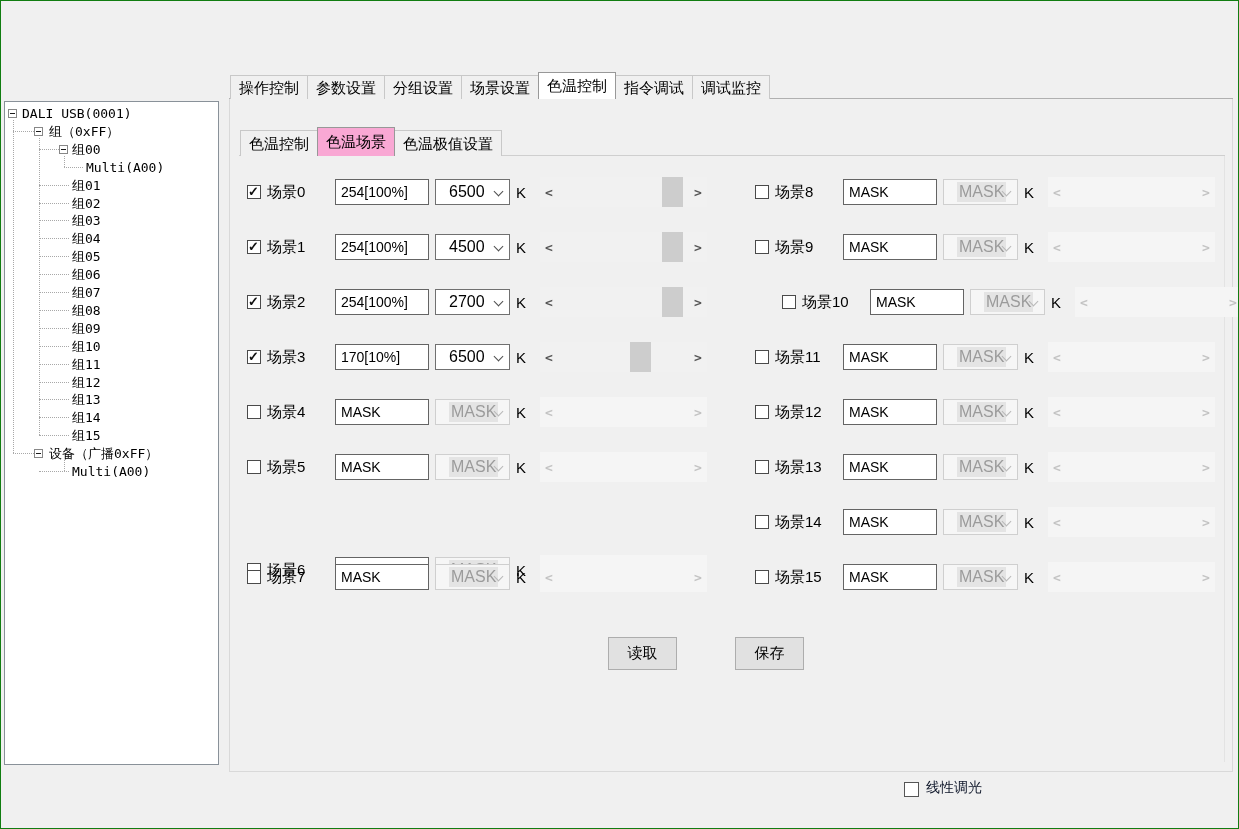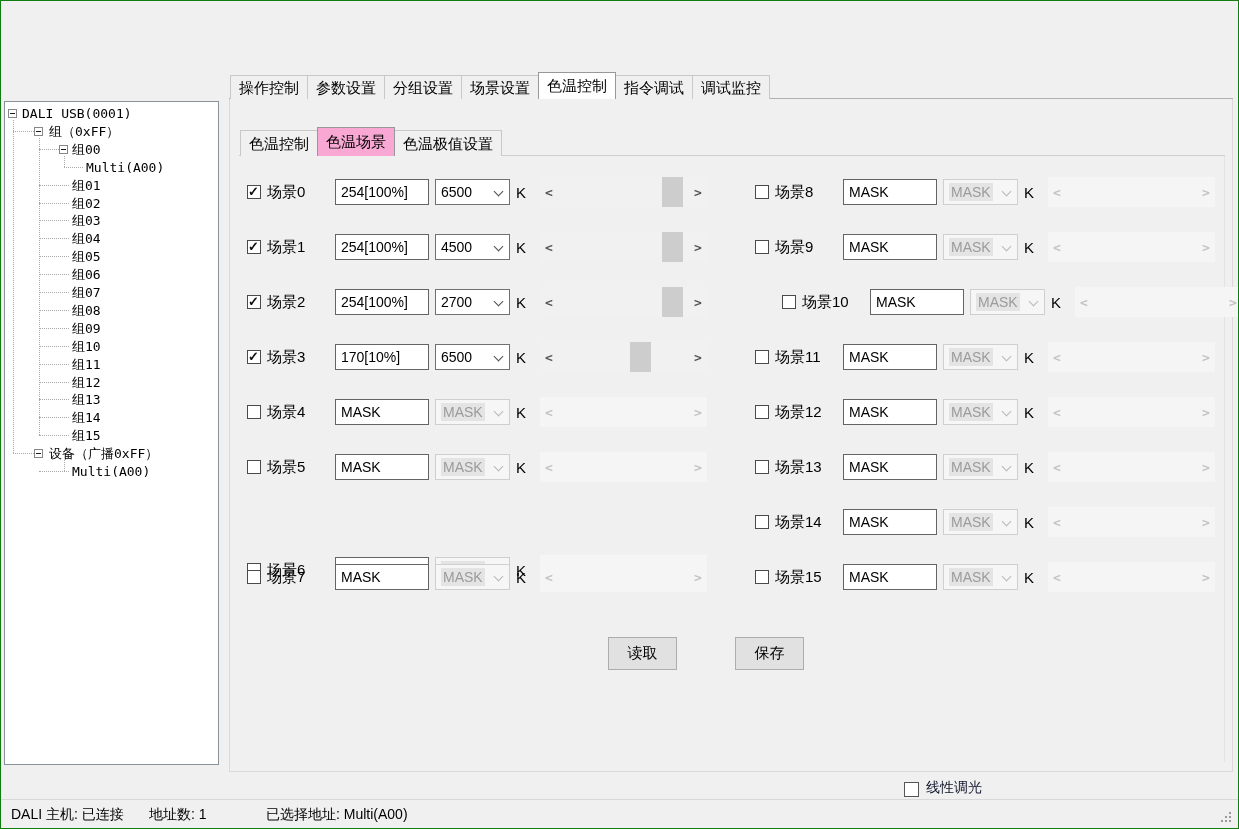--- a/index.html
+++ b/index.html
@@ -52,22 +52,22 @@
   
   .scene-row { position: absolute; height: 30px; display: flex; align-items: center; }
   .cb { width: 14px; height: 14px; border: 1px solid #4a4a4a; background: #fff;
         margin-right: 6px; position: relative; flex: none; }
   .cb .check { position: absolute; left: 0px; top: -2px; font-size: 13px; font-weight: bold; color: #111; line-height: 15px; }
   .scene-label { width: 68px; font-size: 15px; color: #000; flex: none; }
   .scene-input { width: 94px; height: 26px; border: 1px solid #646464; background: #fff;
                  font-family: "Liberation Sans", sans-serif; font-size: 14px; color: #000;
                  padding-left: 5px; flex: none; outline: none; }
   .scene-combo { width: 75px; height: 26px; margin-left: 6px; border: 1px solid #707070; background: #fff;
-                 position: relative; display: flex; align-items: center; padding-left: 5px;
-                 font-size: 14px; color: #000; flex: none; }
+                 position: relative; display: flex; align-items: center; padding-left: 13px;
+                 font-size: 16px; color: #000; flex: none; }
   .scene-combo .combo-arrow { position: absolute; right: 7px; top: 8px; width: 7px; height: 7px;
                  border-right: 1px solid #4e4e4e; border-bottom: 1px solid #4e4e4e;
                  transform: rotate(45deg); }
   .scene-combo.dim { border-color: #cfcfcf; background: #f6f6f6; color: #9b9b9b; }
   .scene-combo.dim .combo-text { background: #e4e4e4; padding: 1px 2px; }
   .scene-combo.dim .combo-arrow { border-color: #b8b8b8; }
   .k-label { width: 14px; margin-left: 6px; font-size: 15px; color: #000; flex: none; }
   .hscroll { position: relative; width: 167px; height: 30px; margin-left: 10px; background: #f1f1f1;
              display: flex; justify-content: space-between; align-items: center; flex: none; }
   .hs-arrow { width: 18px; text-align: center; font-size: 13px; font-weight: bold; color: #555;
@@ -417,20 +417,14 @@
     </div>
 
   <div class="btn" style="left:607px; top:636px;">读取</div>
   <div class="btn" style="left:734px; top:636px;">保存</div>
 
   <div class="linear-dim">
     <span class="cb2"></span>
     <span>线性调光</span>
   </div>
 
-  <div class="statusbar">
-    <span class="status-item" style="left:10px;">DALI 主机: 已连接</span>
-    <span class="status-item" style="left:148px;">地址数: 1</span>
-    <span class="status-item" style="left:265px;">已选择地址: Multi(A00)</span>
-    <div class="resize-grip"></div>
-  </div>
 
 </div>
 
 </body></html>

